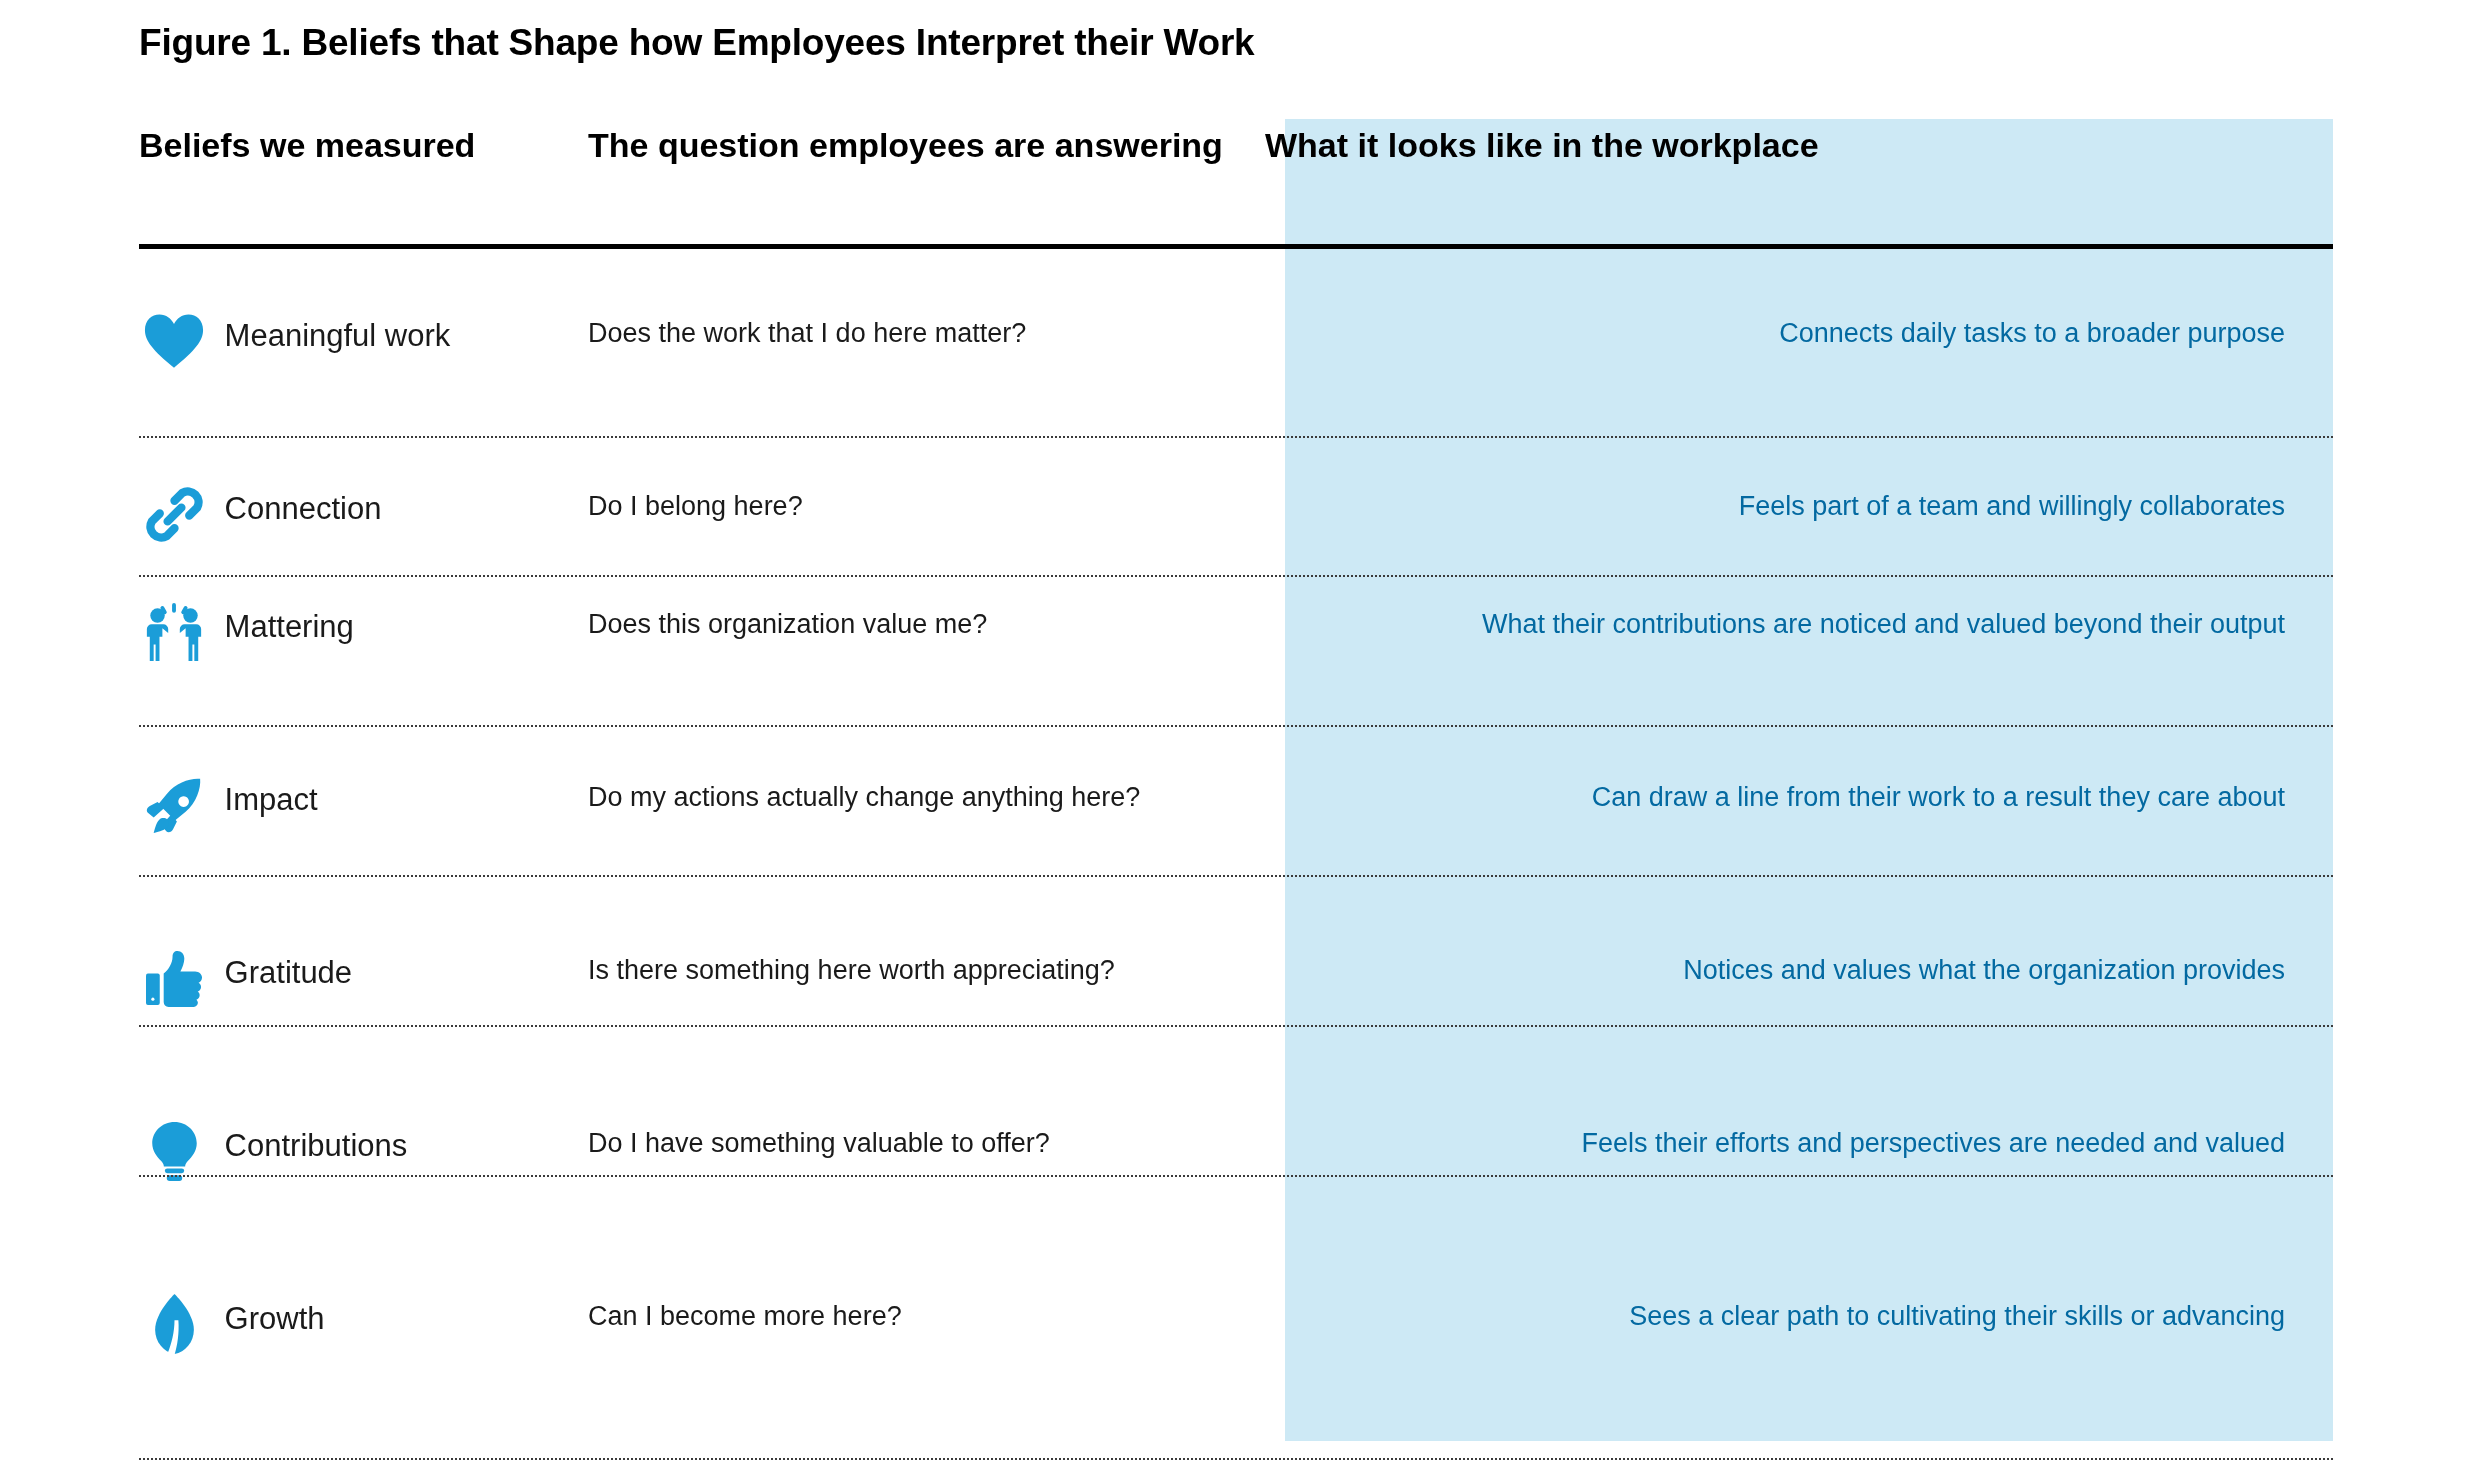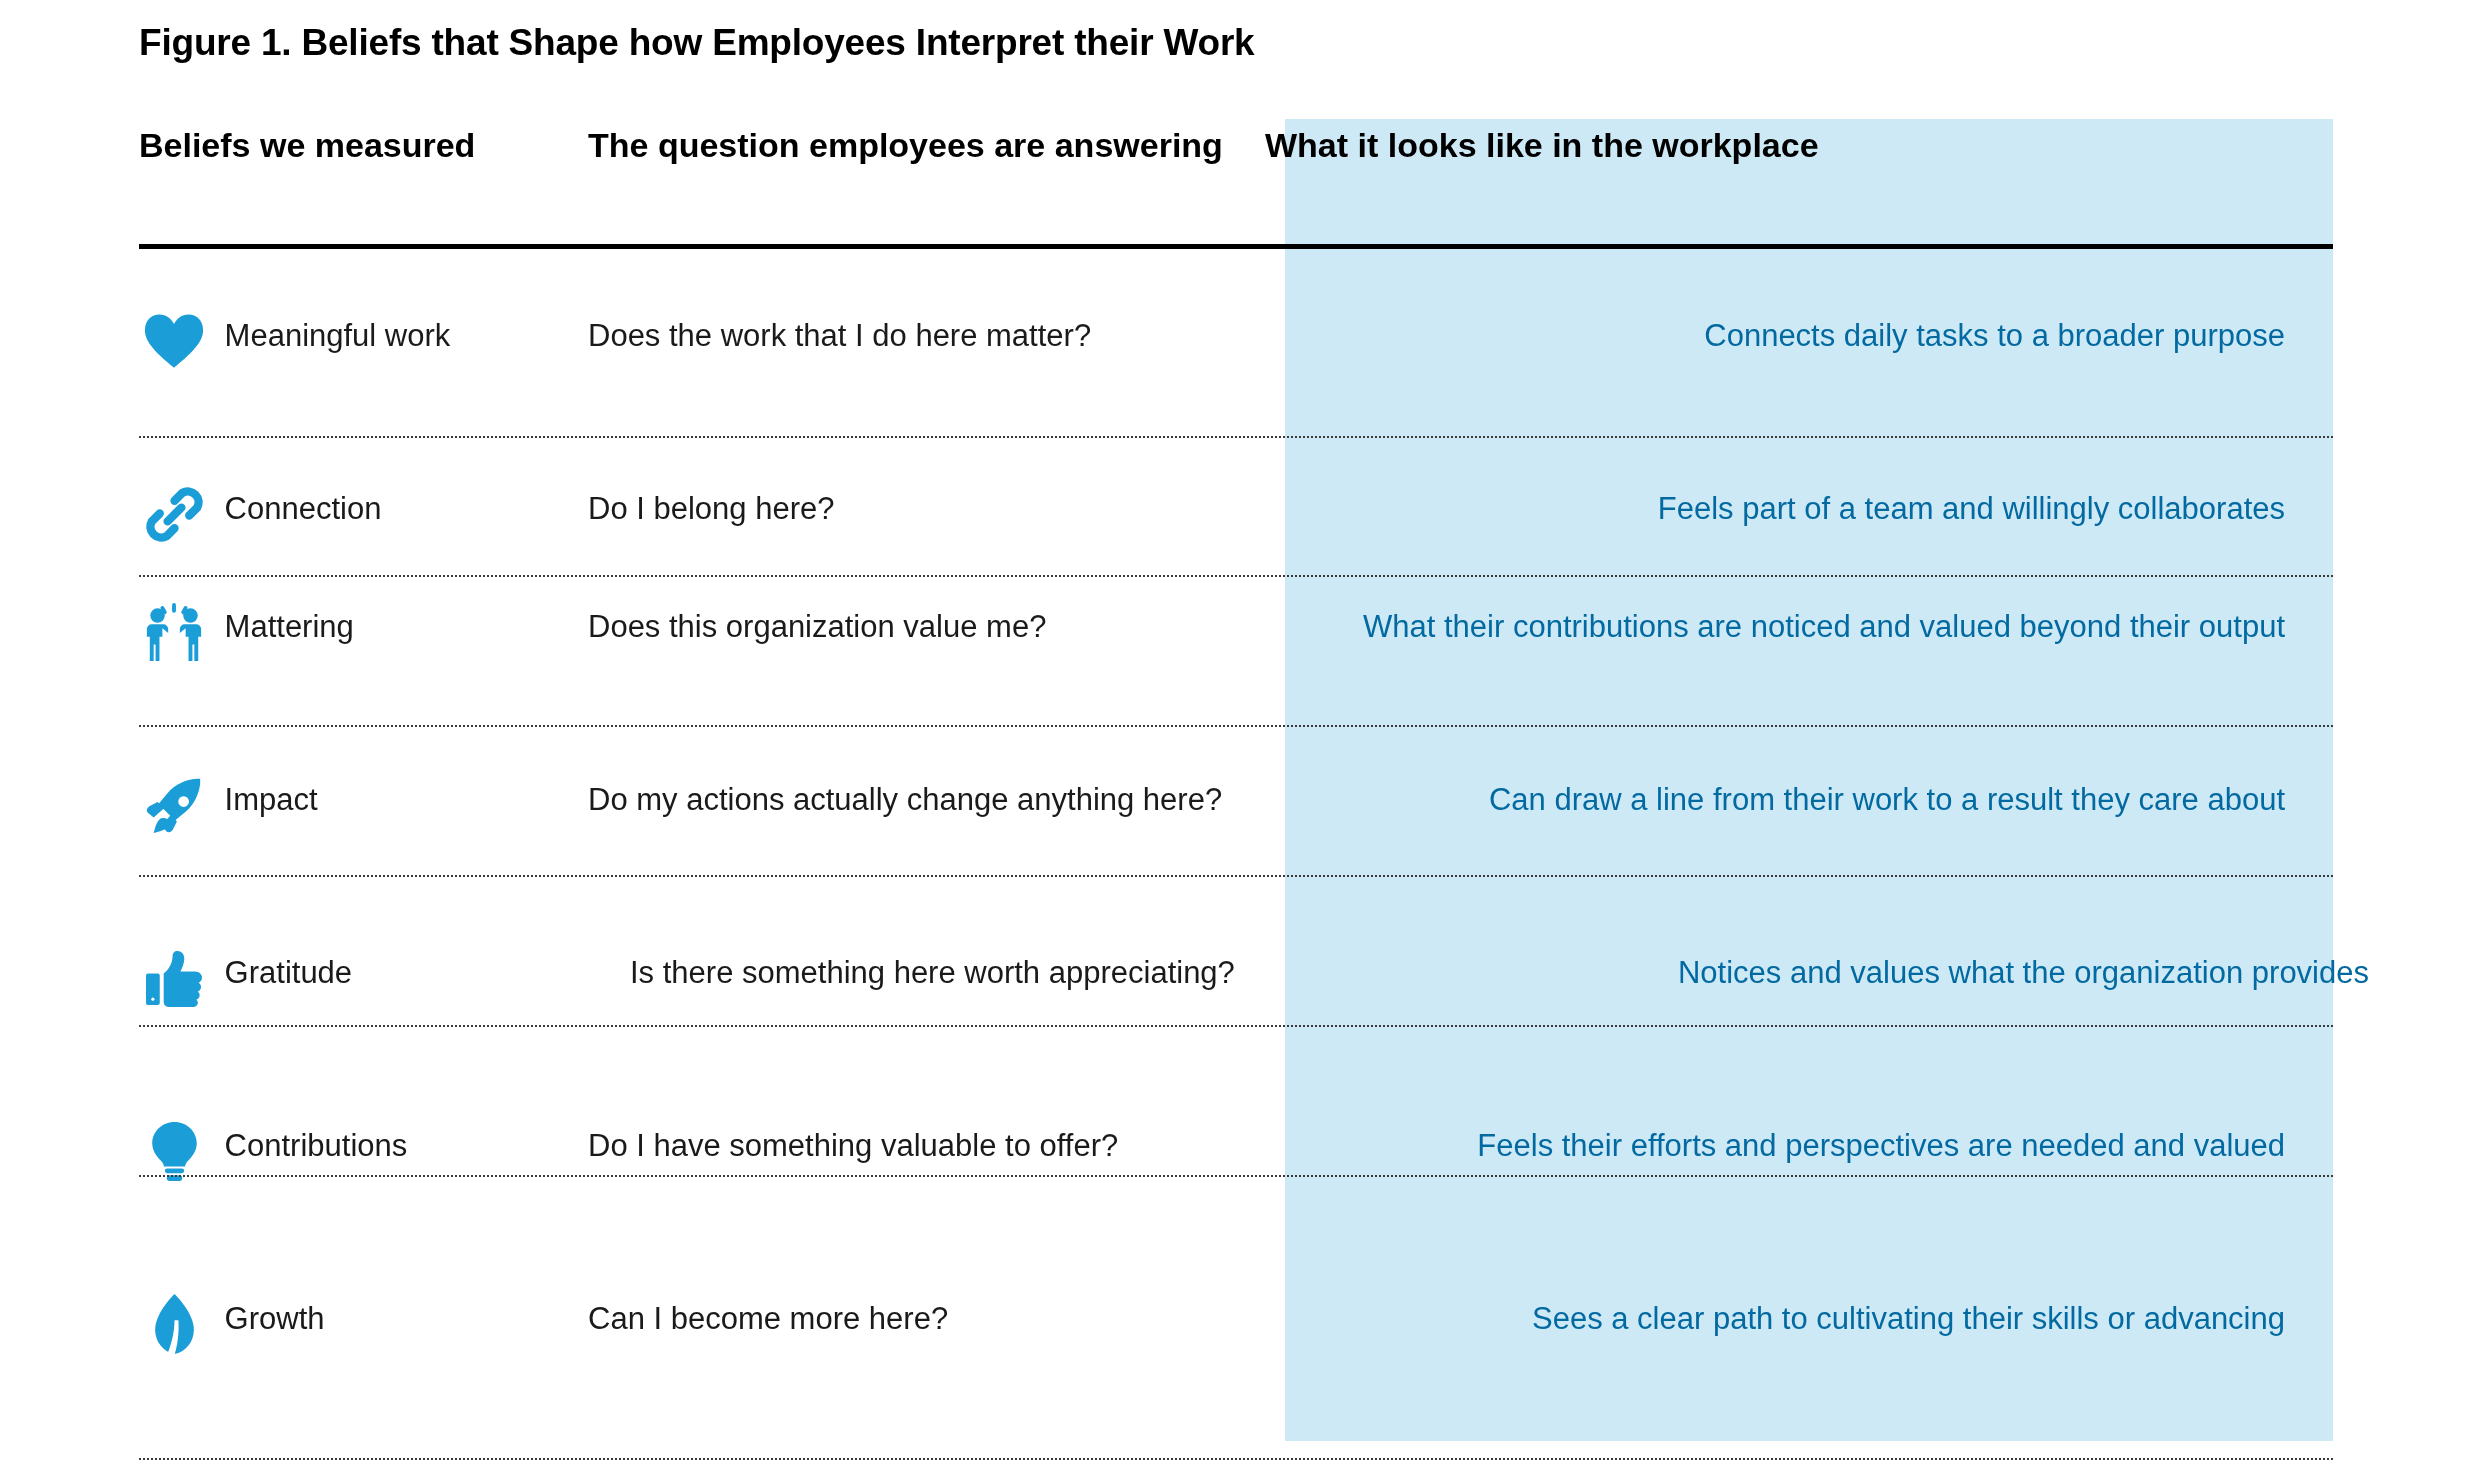--- a/index.html
+++ b/index.html
@@ -111,21 +111,21 @@
 
   .belief-label {
     font-size: 31px;
     color: #1a1a1a;
     line-height: 1.36;
     padding-top: 5.9px;
     font-weight: 400;
   }
 
   .question-cell, .workplace-cell {
-    font-size: 31px;
+    font-size: 27px;
     color: #1a1a1a;
     line-height: 1.36;
     padding-top: 5.9px;
     font-weight: 400;
   }
   .workplace-cell { color: #0369a1; text-align: right; }
 </style>
 </head>
 <body>
 
@@ -226,21 +226,21 @@
           </span>
           <span class="belief-label">Impact</span>
         </div>
       </div>
       <div class="col-b question-cell">Do my actions actually change anything here?</div>
       <div class="col-c workplace-cell">Can draw a line from their work to a result they care about</div>
     </div>
 
     <div class="dotted-sep" style="left:0;top:591px;width:2194px;"></div>
 
-    <div class="row body-row" style="height:123px;gap:42px;">
+    <div class="row body-row" style="height:123px;">
       <div class="col-a">
         <div class="belief-cell">
           <span class="icon-wrap">
             <svg width="59" height="57" viewBox="0 0 60 58">
               <g fill="#1B9DD8">
                 <rect x="1" y="24" width="14" height="32" rx="2"></rect>
                 <circle cx="8" cy="50" r="1.6" fill="#ffffff"></circle>
                 <path d="M19 24 C24 20 28 13 28 7 C28 3 30 1 33 1 C37 1 40 4 40 9 C40 13 38 18 36 22 L51 22 C55 22 58 25 58 28 C58 30.5 56.5 32.5 54.5 33.4 C56 34.2 57 35.8 57 37.6 C57 39.8 55.6 41.6 53.6 42.3 C54.8 43.1 55.6 44.5 55.6 46.1 C55.6 48.2 54.2 49.9 52.3 50.5 C53.2 51.3 53.8 52.5 53.8 53.8 C53.8 56 52 58 49.6 58 L24 58 C21 58 19 56 19 53 Z"></path>
               </g>
             </svg>

